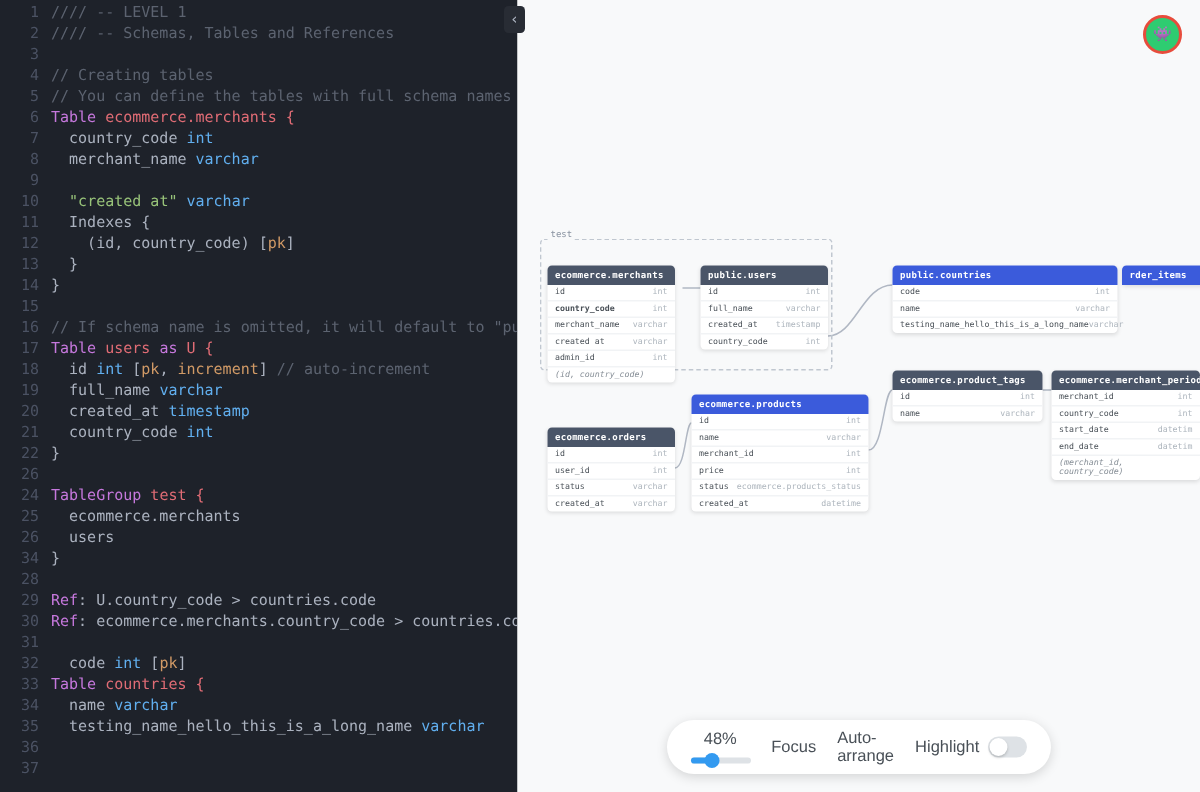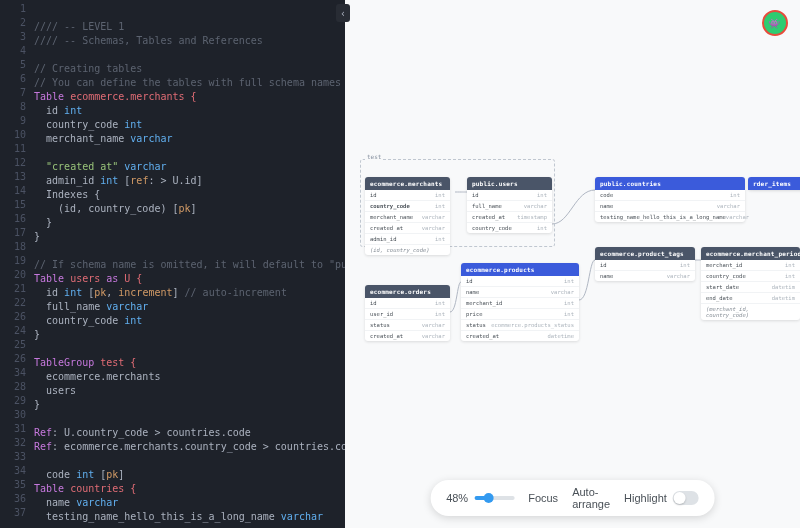--- a/index.html
+++ b/index.html
@@ -1,20 +1,20 @@
 <!DOCTYPE html>
 <html><head>
 <meta charset="utf-8">
 <style>
 * { margin: 0; padding: 0; box-sizing: border-box; }
 body { font-family: Menlo, Consolas, monospace; font-size: 11px; background: #fff; overflow: hidden; width: 800px; height: 528px; position: relative; }
 .editor { position: absolute; left: 0; top: 0; width: 345px; height: 528px; background: #1e222a; display: flex; overflow: hidden; }
 .gutter { width: 34px; background: #1e222a; padding-top: 2px; }
 .gutter div { height: 14px; line-height: 14px; text-align: right; padding-right: 8px; color: #4b5263; font-size: 10px; }
-.code { flex: 1; padding-top: 20px; overflow: hidden; }
+.code { flex: 1; padding-top: 2px; overflow: hidden; }
 .line { height: 14px; line-height: 14px; white-space: pre; color: #abb2bf; font-size: 10px; }
 .c-cm { color: #5c6370; }
 .c-kw { color: #c678dd; }
 .c-id { color: #e06c75; }
 .c-ty { color: #61afef; }
 .c-st { color: #98c379; }
 .c-at { color: #d19a66; }
 .c-pn { color: #abb2bf; }
 
 .collapse { position: absolute; left: 336px; top: 4px; width: 14px; height: 18px; background: #282c34; border-radius: 3px; display: flex; align-items: center; justify-content: center; color: #abb2bf; font-size: 10px; cursor: pointer; z-index: 5; }
@@ -33,21 +33,21 @@
 .tbl-r:last-child { border-bottom: none; }
 .tbl-r .n { color: #495057; }
 .tbl-r .t { color: #adb5bd; }
 .tbl-r.bold .n { font-weight: bold; }
 .tbl-r.idx .n { color: #868e96; font-style: italic; }
 
 svg.links { position: absolute; left: 0; top: 0; width: 100%; height: 100%; pointer-events: none; }
 svg.links path { stroke: #b0b7c3; stroke-width: 1; fill: none; }
 
 .toolbar { position: absolute; left: 50%; bottom: 12px; transform: translateX(-50%); background: #fff; border-radius: 20px; box-shadow: 0 2px 8px rgba(0,0,0,0.15); display: flex; align-items: center; gap: 14px; padding: 6px 16px; font-family: -apple-system, sans-serif; font-size: 11px; color: #495057; }
-.zoom { display: flex; align-items: center; gap: 6px; }
+.zoom { display: flex; align-items: center; gap: 6px; flex-direction: column; }
 .slider { width: 40px; height: 4px; background: #dee2e6; border-radius: 2px; position: relative; }
 .slider-fill { position: absolute; left: 0; top: 0; height: 100%; width: 28%; background: #339af0; border-radius: 2px; }
 .slider-thumb { position: absolute; left: 24%; top: -3px; width: 10px; height: 10px; background: #339af0; border-radius: 50%; }
 .toggle { width: 26px; height: 14px; background: #dee2e6; border-radius: 7px; position: relative; }
 .toggle-thumb { position: absolute; left: 1px; top: 1px; width: 12px; height: 12px; background: #fff; border-radius: 50%; box-shadow: 0 1px 2px rgba(0,0,0,0.2); }
 </style>
 </head>
 <body>
 
 <div class="editor">
@@ -90,35 +90,34 @@
       <div>36</div>
       <div>37</div>
     </div>
   <div class="code" id="code">
       <div class="line"><span class="c-cm">//// -- LEVEL 1</span></div>
       <div class="line"><span class="c-cm">//// -- Schemas, Tables and References</span></div>
       <div class="line"></div>
       <div class="line"><span class="c-cm">// Creating tables</span></div>
       <div class="line"><span class="c-cm">// You can define the tables with full schema names</span></div>
       <div class="line"><span class="c-kw">Table</span><span class="c-id"> ecommerce.merchants {</span></div>
-      <div class="line"><span class="c-pn">  id </span><span class="c-ty">int</span></div>
       <div class="line"><span class="c-pn">  country_code </span><span class="c-ty">int</span></div>
       <div class="line"><span class="c-pn">  merchant_name </span><span class="c-ty">varchar</span></div>
       <div class="line"></div>
       <div class="line"><span class="">  </span><span class="c-st">"created at"</span><span class=""> </span><span class="c-ty">varchar</span></div>
-      <div class="line"><span class="c-pn">  admin_id </span><span class="c-ty">int</span><span class="c-pn"> [</span><span class="c-at">ref</span><span class="c-pn">: &gt; U.id]</span></div>
       <div class="line"><span class="c-pn">  Indexes {</span></div>
       <div class="line"><span class="c-pn">    (id, country_code) [</span><span class="c-at">pk</span><span class="c-pn">]</span></div>
       <div class="line"><span class="c-pn">  }</span></div>
       <div class="line"><span class="c-pn">}</span></div>
       <div class="line"></div>
       <div class="line"><span class="c-cm">// If schema name is omitted, it will default to "pu</span></div>
       <div class="line"><span class="c-kw">Table</span><span class="c-id"> users </span><span class="c-kw">as</span><span class="c-id"> U {</span></div>
       <div class="line"><span class="c-pn">  id </span><span class="c-ty">int</span><span class="c-pn"> [</span><span class="c-at">pk</span><span class="c-pn">, </span><span class="c-at">increment</span><span class="c-pn">] </span><span class="c-cm">// auto-increment</span></div>
       <div class="line"><span class="c-pn">  full_name </span><span class="c-ty">varchar</span></div>
+      <div class="line"><span class="c-pn">  created_at </span><span class="c-ty">timestamp</span></div>
       <div class="line"><span class="c-pn">  country_code </span><span class="c-ty">int</span></div>
       <div class="line"><span class="c-pn">}</span></div>
       <div class="line"></div>
       <div class="line"><span class="c-kw">TableGroup</span><span class="c-id"> test {</span></div>
       <div class="line"><span class="c-pn">  ecommerce.merchants</span></div>
       <div class="line"><span class="c-pn">  users</span></div>
       <div class="line"><span class="c-pn">}</span></div>
       <div class="line"></div>
       <div class="line"><span class="c-kw">Ref</span><span class="c-pn">: U.country_code &gt; countries.code</span></div>
       <div class="line"><span class="c-kw">Ref</span><span class="c-pn">: ecommerce.merchants.country_code &gt; countries.co</span></div>

